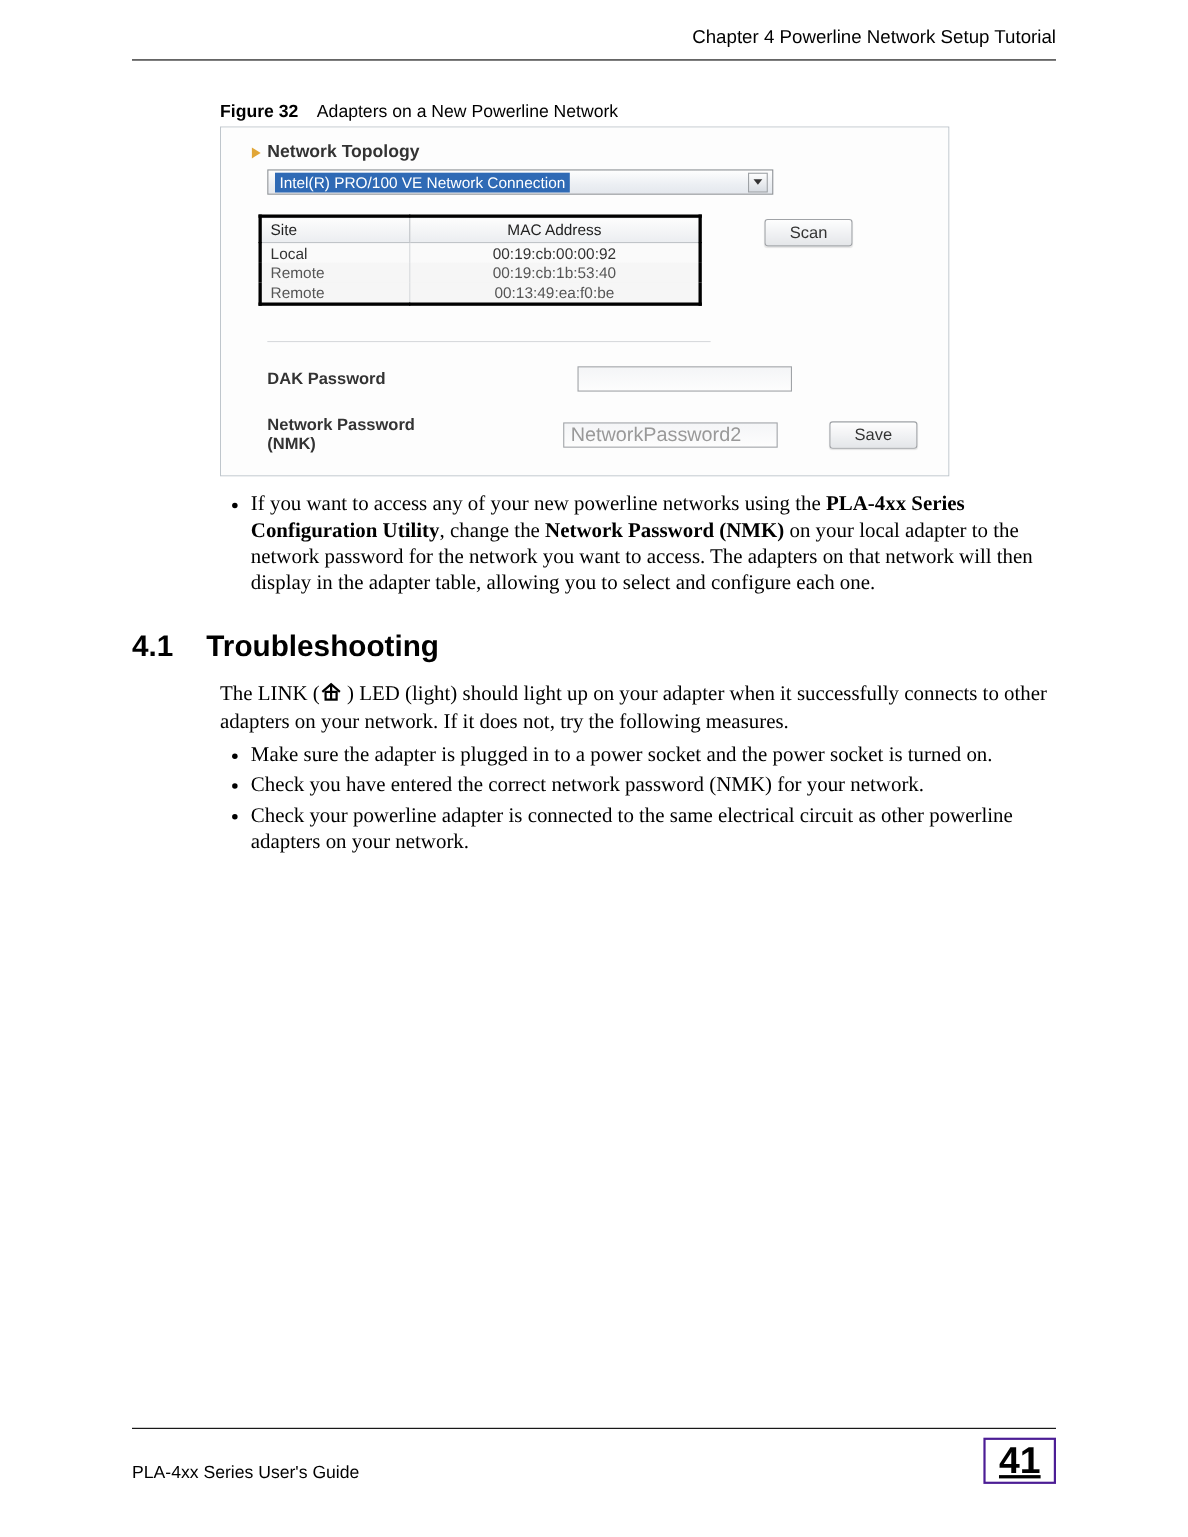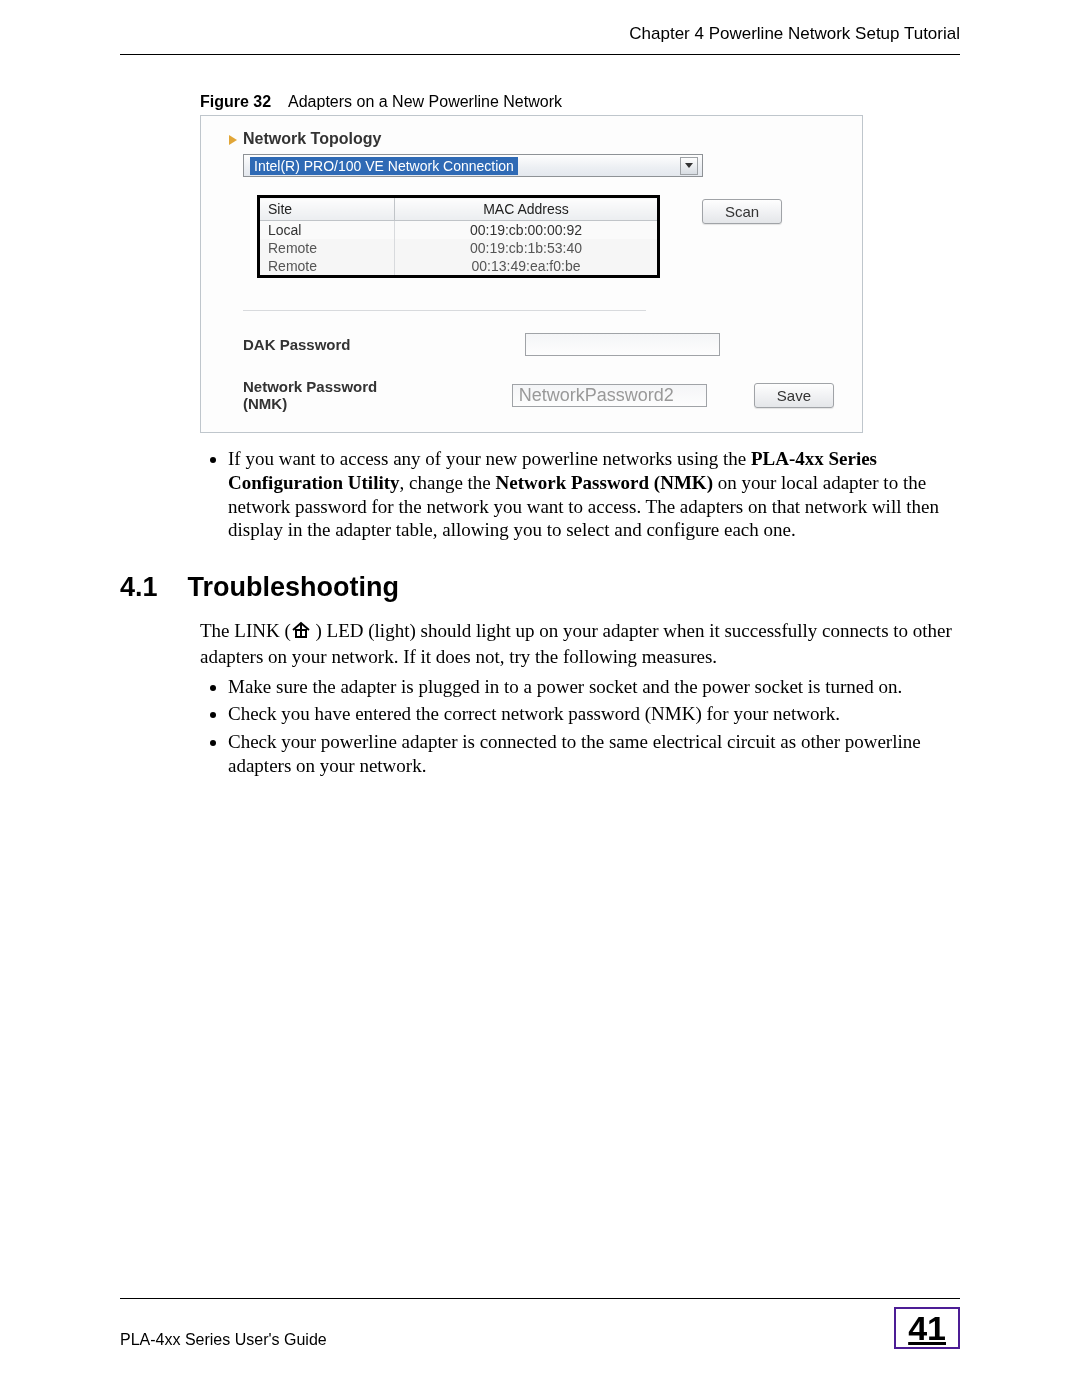--- a/index.html
+++ b/index.html
@@ -95,21 +95,21 @@
     border: 1px solid #9ea2a6;
     display: flex; align-items: center; justify-content: center;
   }
   .dropdown .arrow::before {
     content: "";
     border-style: solid;
     border-width: 5px 4px 0 4px;
     border-color: #333 transparent transparent transparent;
   }
   .adapter-table-wrap {
-    margin: 18px 0 0 28px;
+    margin: 18px 0 0 6px;
     position: relative;
   }
   .adapter-table {
     border: 3px solid #000;
     border-collapse: collapse;
     width: 403px;
     background: linear-gradient(to bottom, #fafafa 0%, #f3f3f3 100%);
   }
   .adapter-table th {
     font-size: 14px;
@@ -136,21 +136,21 @@
     font-size: 15px;
     color: #333;
     background: linear-gradient(to bottom, #fefefe 0%, #f1f2f4 50%, #e4e6e9 100%);
     border: 1px solid #a0a3a7;
     border-radius: 3px;
     padding: 3px 22px;
     box-shadow: 0 1px 1px rgba(0,0,0,.1);
   }
   .scan-btn {
     position: absolute;
-    left: 445px;
+    left: 460px;
     top: 4px;
   }
   .blank-divider {
     margin: 24px 0 0 14px;
     width: 403px;
     height: 8px;
     border-bottom: 1px solid #d8dadd;
   }
   .form-row {
     margin: 22px 0 0 14px;

